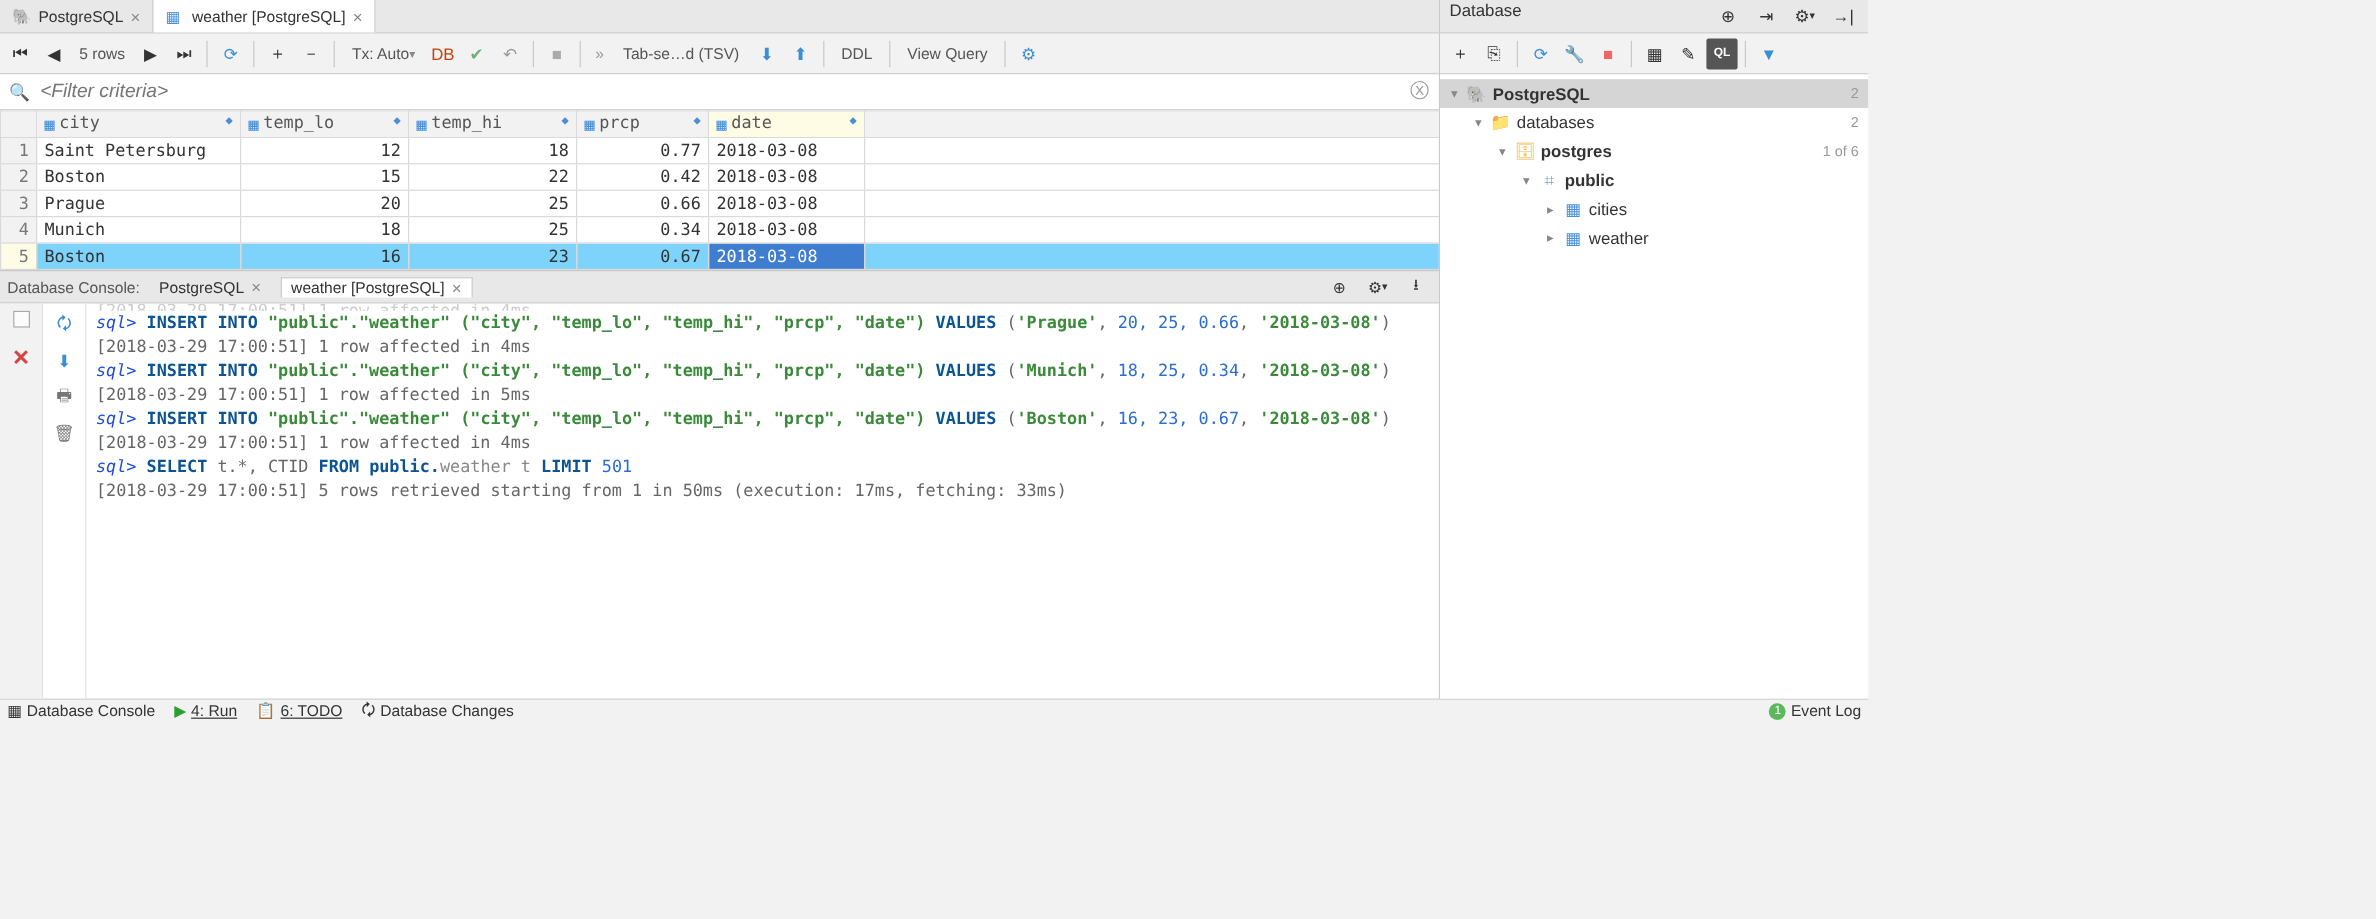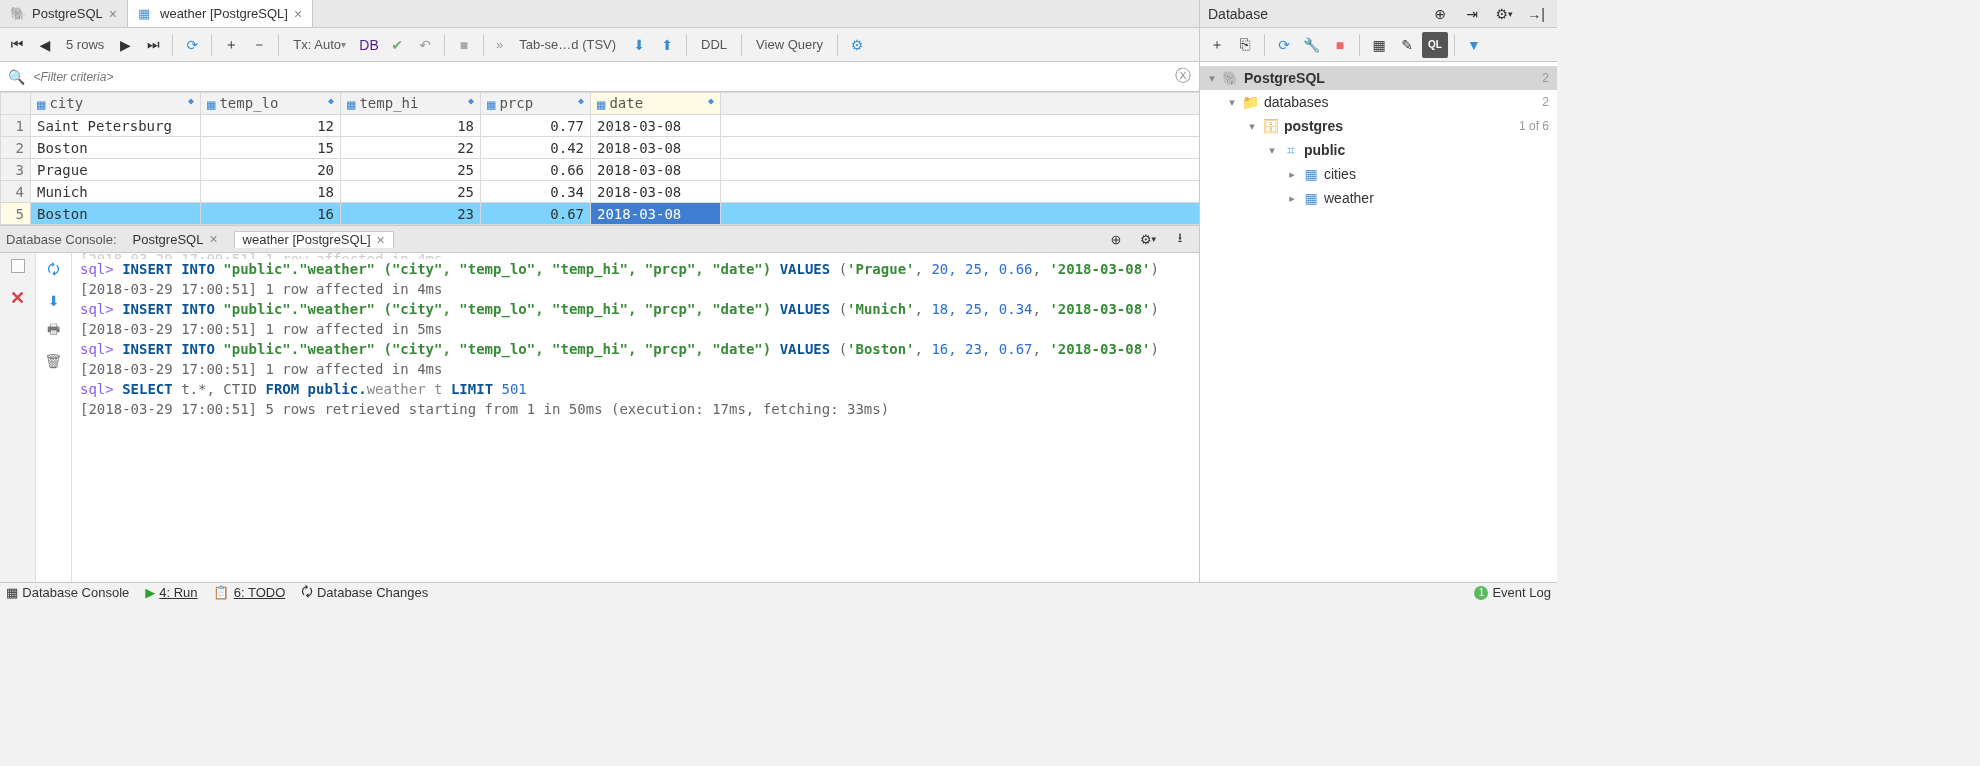--- a/index.html
+++ b/index.html
@@ -16,21 +16,21 @@
 
   
   .toolbar { display: flex; align-items: center; height: 34px; background: #f2f2f2; border-bottom: 1px solid #c9c9c9; padding: 0 4px; gap: 2px; }
   .tb-btn { display: inline-flex; align-items: center; justify-content: center; width: 26px; height: 26px; cursor: pointer; border-radius: 3px; }
   .tb-sep { width: 1px; height: 22px; background: #c9c9c9; margin: 0 4px; }
   .tb-text { padding: 0 6px; font-size: 13px; color: #555; }
   .tb-btn-text { padding: 0 8px; height: 26px; display: inline-flex; align-items: center; cursor: pointer; font-size: 13px; color: #555; }
 
   
   .filter-bar { display: flex; align-items: center; height: 30px; background: #fff; border-bottom: 1px solid #c9c9c9; padding: 0 8px; gap: 8px; }
-  .filter-bar input { flex: 1; border: none; outline: none; font-size: 12px; font-style: italic; color: #888; }
+  .filter-bar input { flex: 1; border: none; outline: none; font-size: 16px; font-style: italic; color: #888; }
   .filter-clear { color: #999; cursor: pointer; font-size: 16px; }
 
   
   .grid { background: #fff; font-family: "Menlo","Consolas",monospace; font-size: 14px; }
   .grid table { border-collapse: collapse; width: 100%; }
   .grid th, .grid td { border: 1px solid #d9d9d9; padding: 2px 6px; height: 22px; text-align: left; }
   .grid th { background: #f2f2f2; font-weight: normal; color: #555; position: relative; }
   .grid th.rownum, .grid td.rownum { width: 30px; text-align: right; background: #f2f2f2; color: #777; }
   .grid .sort { float: right; color: #4a90d9; font-size: 10px; }
   .grid .num { text-align: right; }
@@ -43,28 +43,28 @@
   
   .console-header { display: flex; align-items: center; height: 28px; background: #e8e8e8; border-top: 1px solid #c9c9c9; border-bottom: 1px solid #c9c9c9; padding: 4px 6px; gap: 8px; font-size: 13px; }
   .console-header .ch-title { color: #555; }
   .console-header .ch-tab { padding: 0 8px; display: flex; align-items: center; gap: 6px; }
   .console-header .ch-tab.active { background: #fff; border: 1px solid #c9c9c9; border-bottom: none; }
   .console-header .ch-right { margin-left: auto; display: flex; gap: 6px; }
   .console-body { flex: 1; display: flex; background: #fff; overflow: hidden; }
   .console-gutter-a { width: 36px; background: #f2f2f2; border-right: 1px solid #e0e0e0; display: flex; flex-direction: column; align-items: center; padding-top: 6px; gap: 14px; }
   .console-gutter-b { width: 36px; background: #fff; border-right: 1px solid #e0e0e0; display: flex; flex-direction: column; align-items: center; padding-top: 6px; gap: 10px; }
   .console-text { flex: 1; padding: 4px 8px; font-family: "Menlo","Consolas",monospace; font-size: 14px; line-height: 20px; white-space: pre; color: #666; overflow: hidden; }
-  .sql-prompt { color: #8b5cf6; }
+  .sql-prompt { color: #1d4ed8; font-style: italic; }
   .sql-kw { color: #0b5394; font-weight: bold; }
   .sql-str { color: #3a8a3a; font-weight: bold; }
   .sql-num { color: #2a6dd4; }
   .sql-grey { color: #888; }
 
   
-  .rp-header { display: flex; align-items: center; height: 28px; background: #e8e8e8; border-bottom: 1px solid #c9c9c9; padding: 0 8px; gap: 6px; }
+  .rp-header { display: flex; height: 28px; background: #e8e8e8; border-bottom: 1px solid #c9c9c9; padding: 0 8px; gap: 6px; }
   .rp-header .title { flex: 1; }
   .rp-toolbar { display: flex; align-items: center; height: 34px; background: #f2f2f2; border-bottom: 1px solid #c9c9c9; padding: 0 4px; gap: 2px; }
   .tree { flex: 1; background: #fff; font-size: 14px; padding: 4px 0; }
   .tree-row { display: flex; align-items: center; height: 24px; padding-right: 8px; gap: 4px; cursor: pointer; }
   .tree-row.sel { background: #d5d5d5; }
   .tree-toggle { width: 12px; text-align: center; color: #888; font-size: 11px; }
   .tree-label { flex: 1; }
   .tree-label b { font-weight: bold; }
   .tree-count { color: #999; font-size: 12px; }
   .tree-icon { width: 18px; display: inline-flex; justify-content: center; }
@@ -111,21 +111,21 @@
       <span class="tb-sep"></span>
       <span class="tb-btn" style="color:#3a8fd4">⟳</span>
       <span class="tb-sep"></span>
       <span class="tb-btn">＋</span>
       <span class="tb-btn">－</span>
       <span class="tb-sep"></span>
       <span class="tb-btn-text">
           <span>Tx: Auto</span> 
           <span style="font-size:10px;color:#888">▾</span>
         </span>
-      <span class="tb-btn" style="color:#4c1d95">DB<br></span>
+      <span class="tb-btn" style="color:#c2410c">DB<br></span>
       <span class="tb-btn" style="color:#7a7">✔</span>
       <span class="tb-btn" style="color:#999">↶</span>
       <span class="tb-sep"></span>
       <span class="tb-btn" style="color:#aaa">■</span>
       <span class="tb-sep"></span>
       <span class="tb-text" style="color:#999">»</span>
       <span class="tb-btn-text">Tab-se…d (TSV)</span>
       <span class="tb-btn" style="color:#3a8fd4">⬇</span>
       <span class="tb-btn" style="color:#3a8fd4">⬆</span>
       <span class="tb-sep"></span>

